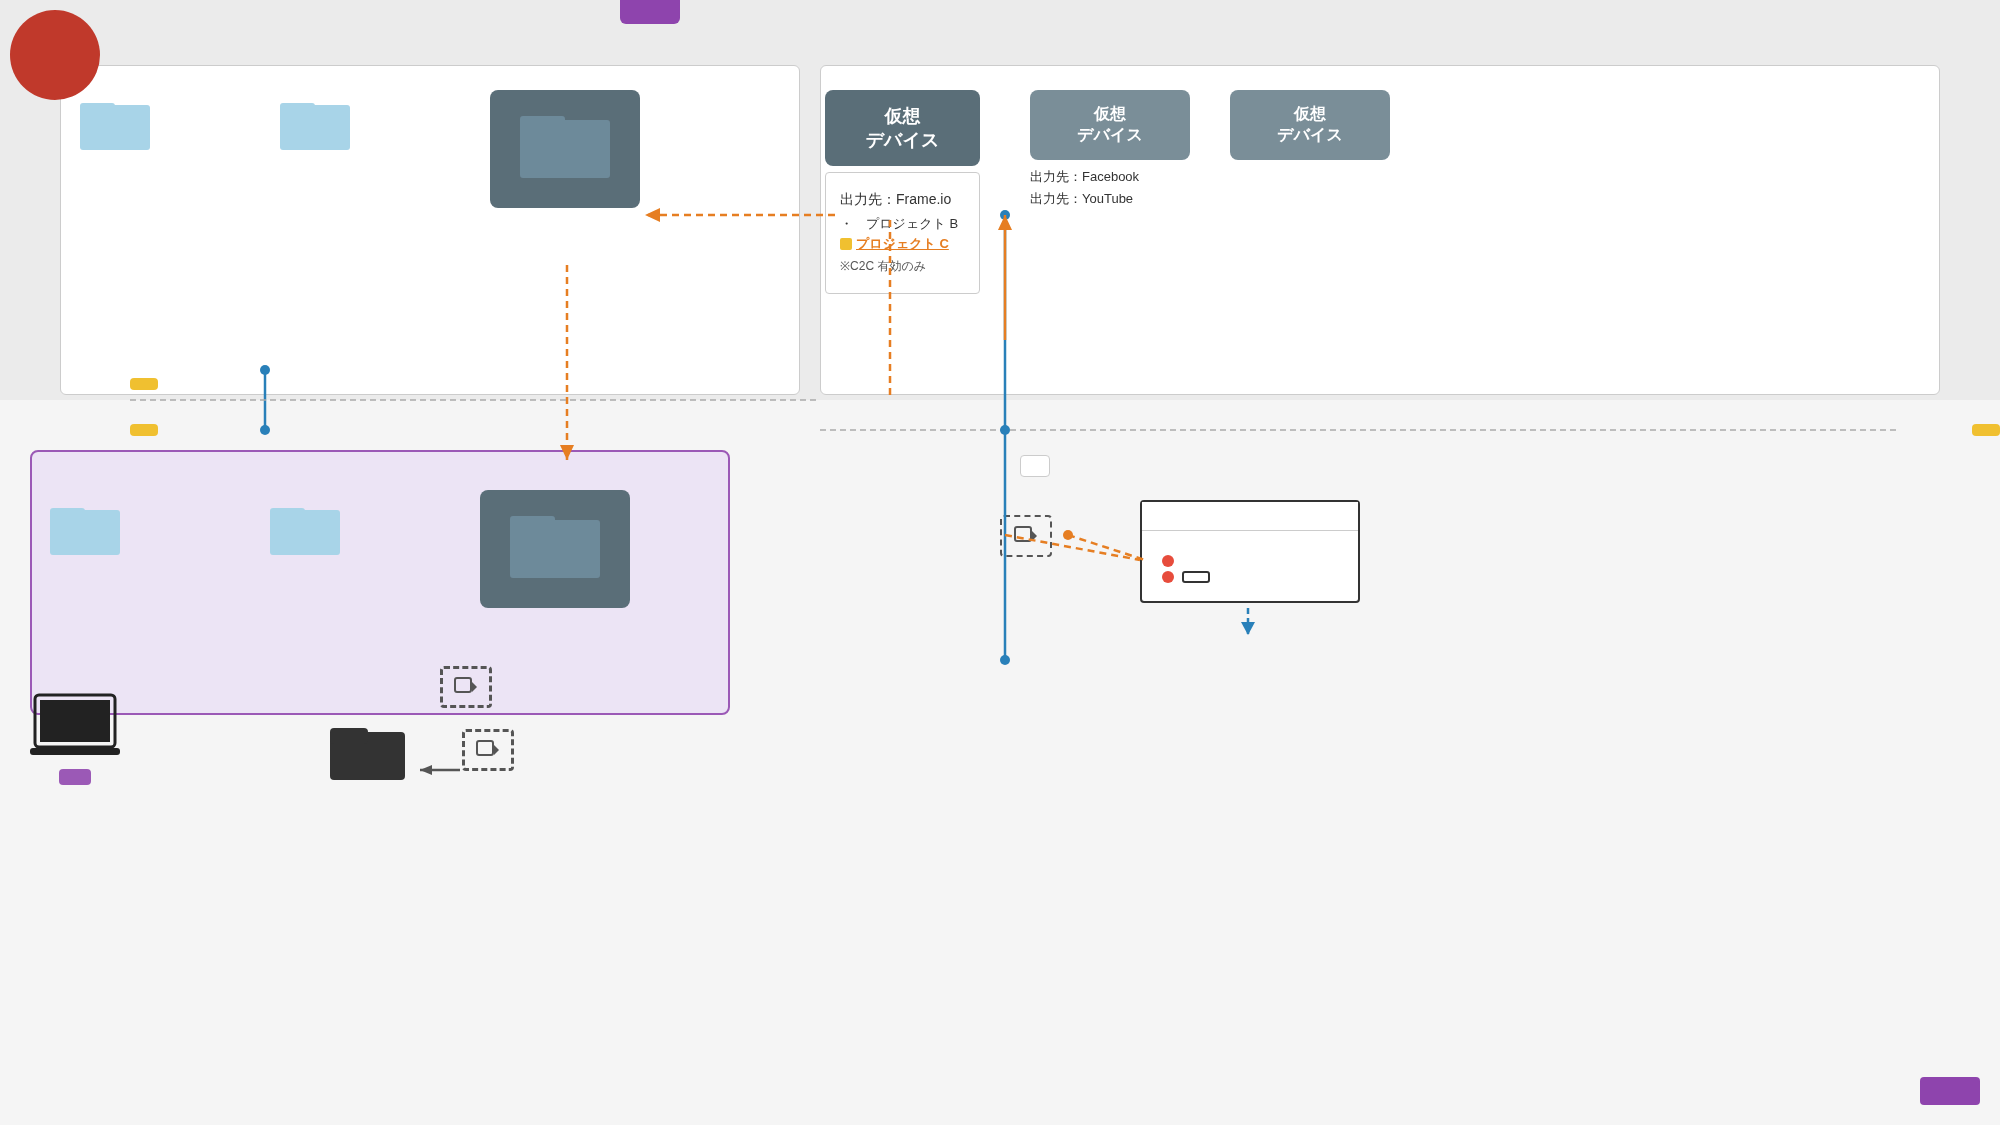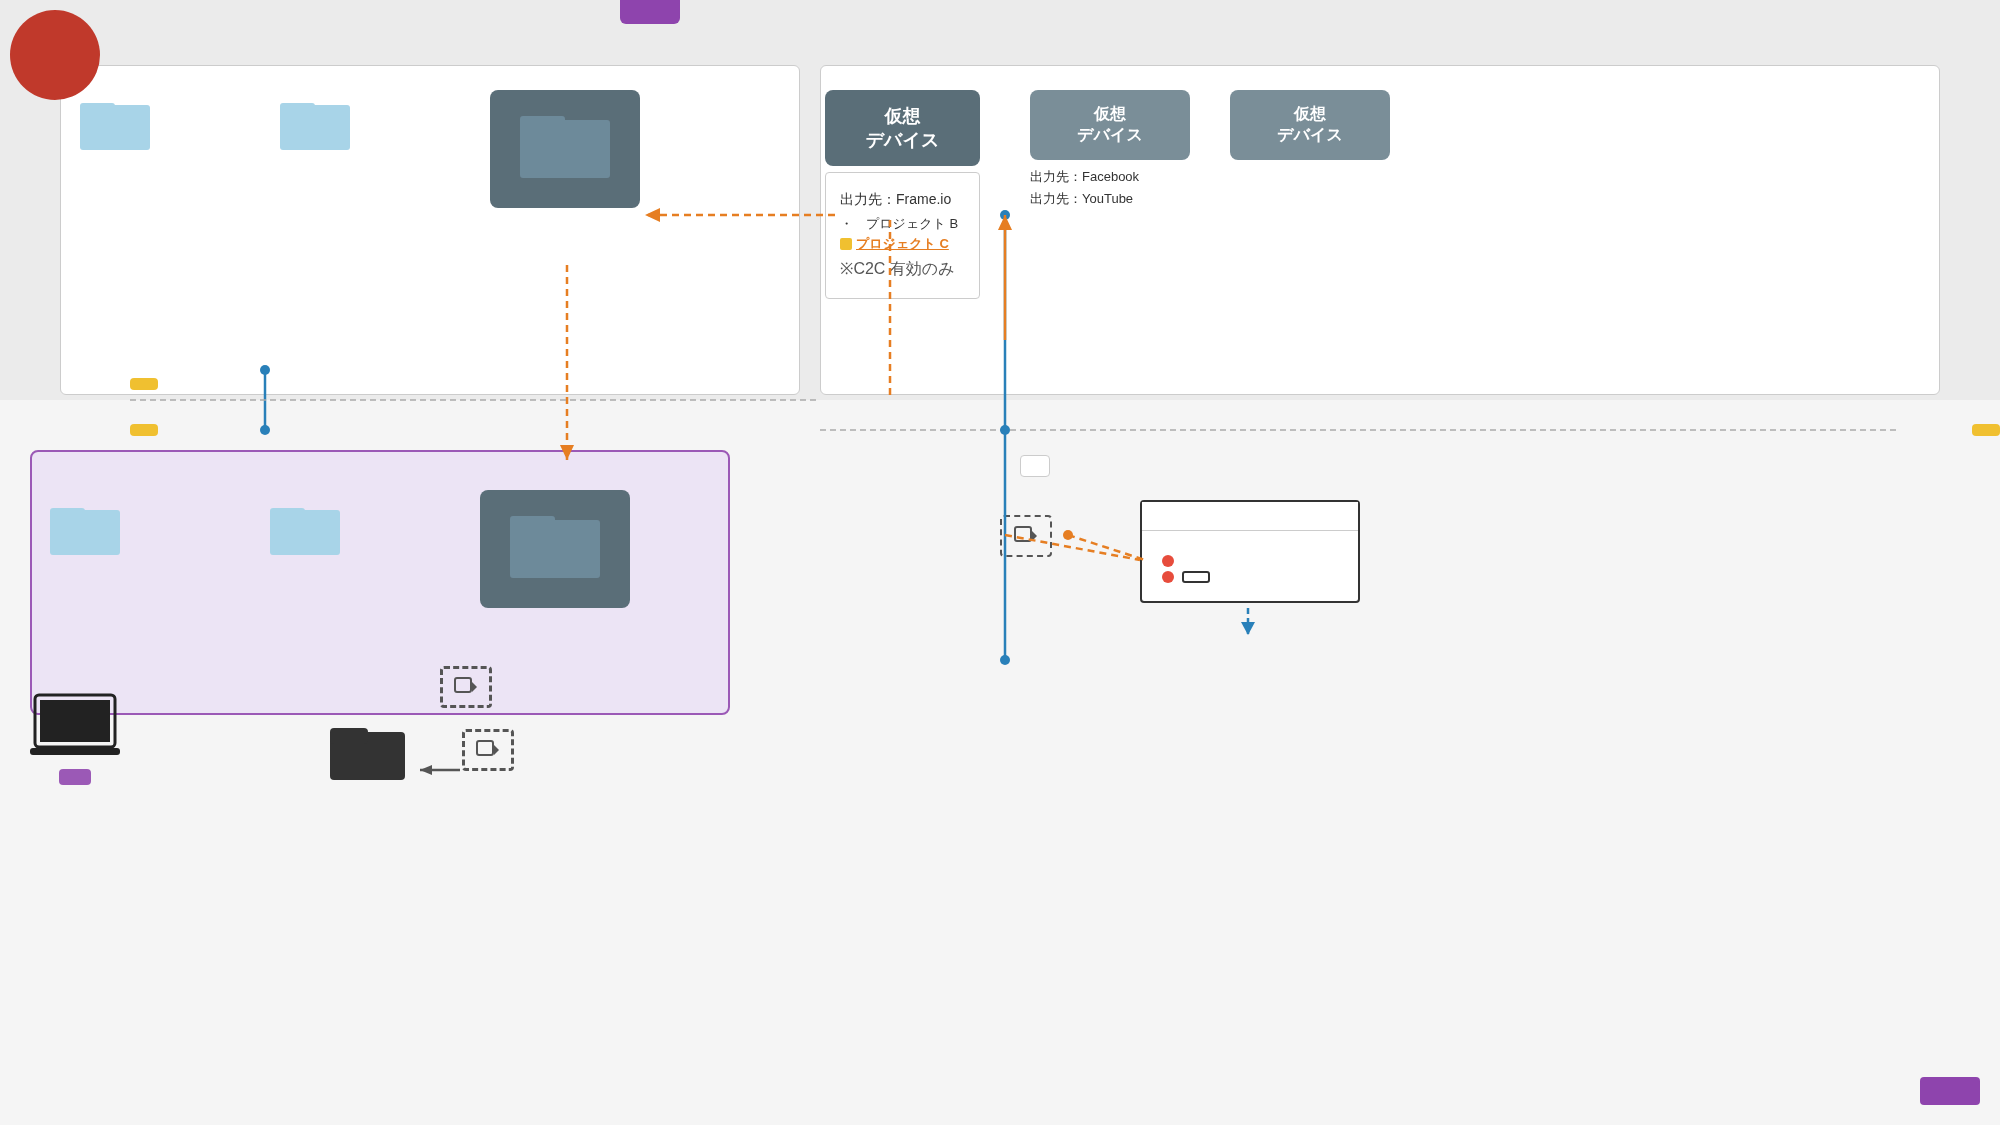--- a/index.html
+++ b/index.html
@@ -381,21 +381,21 @@
     <div style="white-space:pre-line; font-size:18px;">仮想<br>デバイス</div>
   </div>
   <div style="background:white; border:1px solid #ccc; border-radius:4px; margin-top:6px; padding:18px 14px;">
     <div style="font-size:14px; color:#333; margin-bottom:4px;">出力先：Frame.io</div>
     <div style="font-size:13px; color:#333; margin-top:6px;">
       <div>・　プロジェクト B</div>
       <div style="display:flex; align-items:center; gap:4px; margin-top:2px;">
         <span style="display:inline-block; width:12px; height:12px; background:#f0c030; border-radius:2px;"></span>
         <span style="text-decoration:underline; color:#e67e22; font-weight:bold;">プロジェクト C</span>
       </div>
-      <div style="font-size:16px; color:#555; margin-top:4px;">※C2C 有効のみ</div>
+      <div style="font-size:12px; color:#555; margin-top:4px;">※C2C 有効のみ</div>
     </div>
   </div>
 </div>
 
 <div style="position:absolute; top:90px; left:1030px; z-index:10;">
   <div class="device-box-light" style="width:160px;">
     <div style="white-space:pre-line;">仮想<br>デバイス</div>
   </div>
   <div style="font-size:13px; color:#333; margin-top:8px;">出力先：Facebook</div>
   <div style="font-size:13px; color:#333; margin-top:4px;">出力先：YouTube</div>

